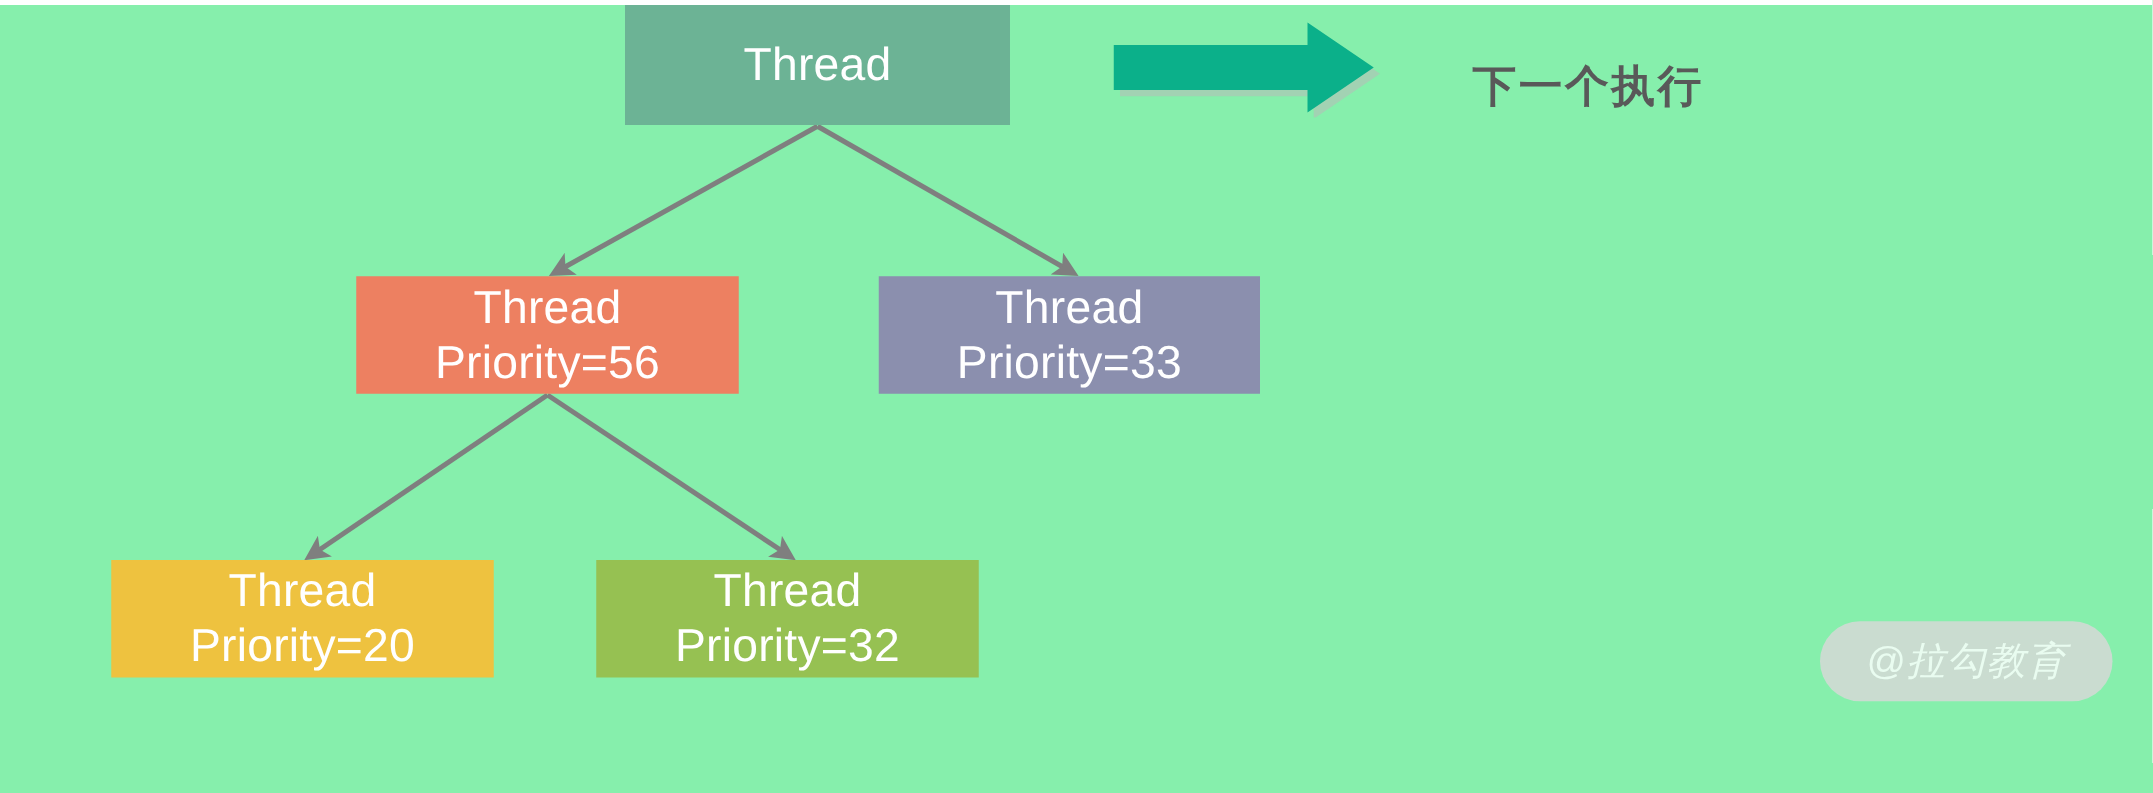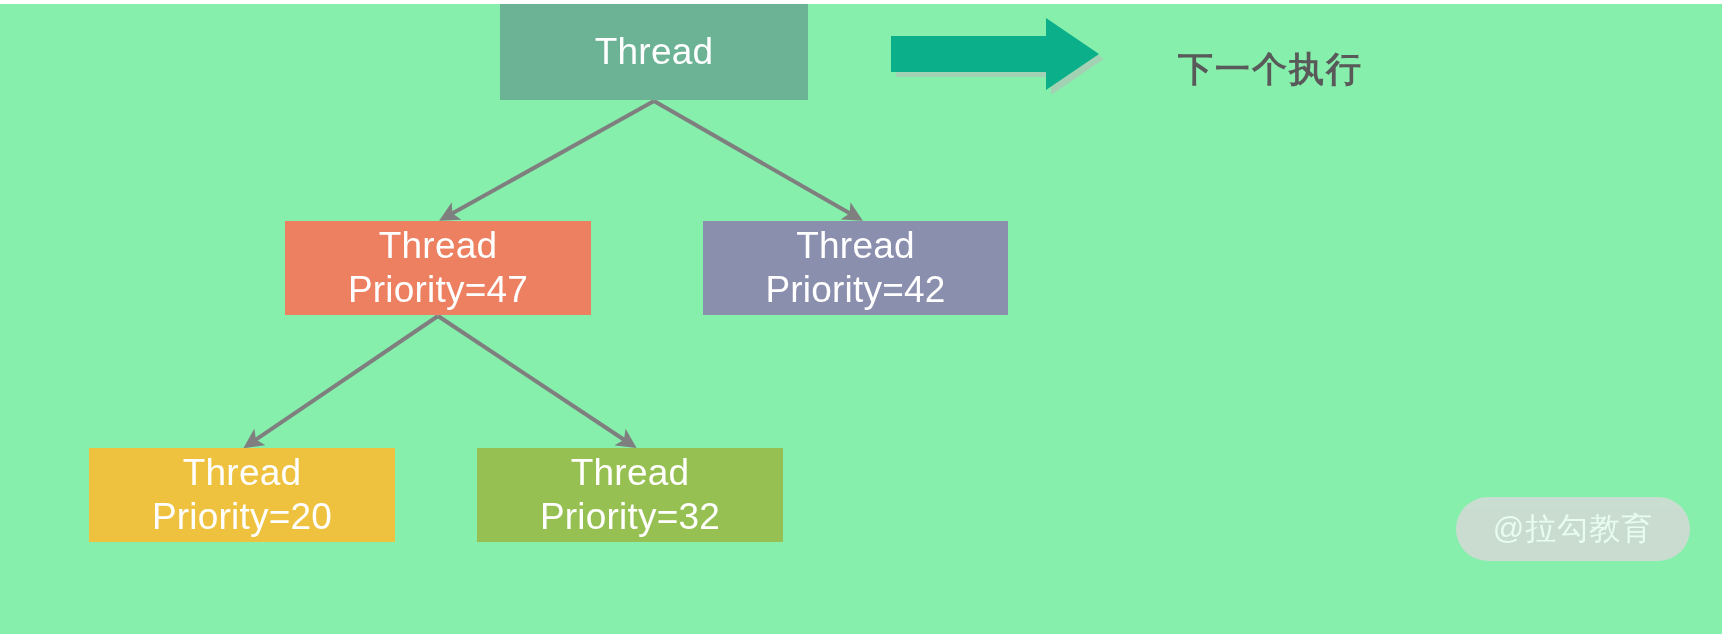--- a/index.html
+++ b/index.html
@@ -93,26 +93,26 @@
     <line x1="438" y1="316" x2="248" y2="445" stroke="#7f7f7f" stroke-width="4" marker-end="url(#arrowhead)"></line>
     <line x1="438" y1="316" x2="632" y2="445" stroke="#7f7f7f" stroke-width="4" marker-end="url(#arrowhead)"></line>
   </svg>
 
   <div class="node" style="left:500px; top:4px; width:308px; height:96px; background:#6cb395;">
     <span class="ln">Thread</span>
   </div>
 
   <div class="node" style="left:285px; top:221px; width:306px; height:94px; background:#ed8061;">
     <span class="ln">Thread</span>
-    <span class="ln">Priority=47</span>
+    <span class="ln">Priority=56</span>
   </div>
 
   <div class="node" style="left:703px; top:221px; width:305px; height:94px; background:#8b8fae;">
     <span class="ln">Thread</span>
-    <span class="ln">Priority=42</span>
+    <span class="ln">Priority=33</span>
   </div>
 
   <div class="node" style="left:89px; top:448px; width:306px; height:94px; background:#eec23f;">
     <span class="ln">Thread</span>
     <span class="ln">Priority=20</span>
   </div>
 
   <div class="node" style="left:477px; top:448px; width:306px; height:94px; background:#96c152;">
     <span class="ln">Thread</span>
     <span class="ln">Priority=32</span>
@@ -120,17 +120,17 @@
 
   <svg class="arrow-shape" style="left:886px; top:12px;" width="240" height="82" viewBox="0 0 240 82" xmlns="http://www.w3.org/2000/svg">
     <g transform="translate(5,6)">
       <path d="M0,18 L155,18 L155,0 L208,36 L155,72 L155,54 L0,54 Z" fill="#b9b9b9" opacity="0.55" transform="translate(5,5)"></path>
       <path d="M0,18 L155,18 L155,0 L208,36 L155,72 L155,54 L0,54 Z" fill="#0bb08a"></path>
     </g>
   </svg>
 
   <div class="next-label" style="left:1178px; top:46px;">下一个执行</div>
 
-  <div class="watermark" style="left:1456px; top:497px; width:234px; height:64px;">
+  <div class="watermark" style="left:1456px; top:497px; width:234px; height:64px;font-style:italic;">
     <span>@拉勾教育</span>
   </div>
 
 </div>
 
 </body></html>

